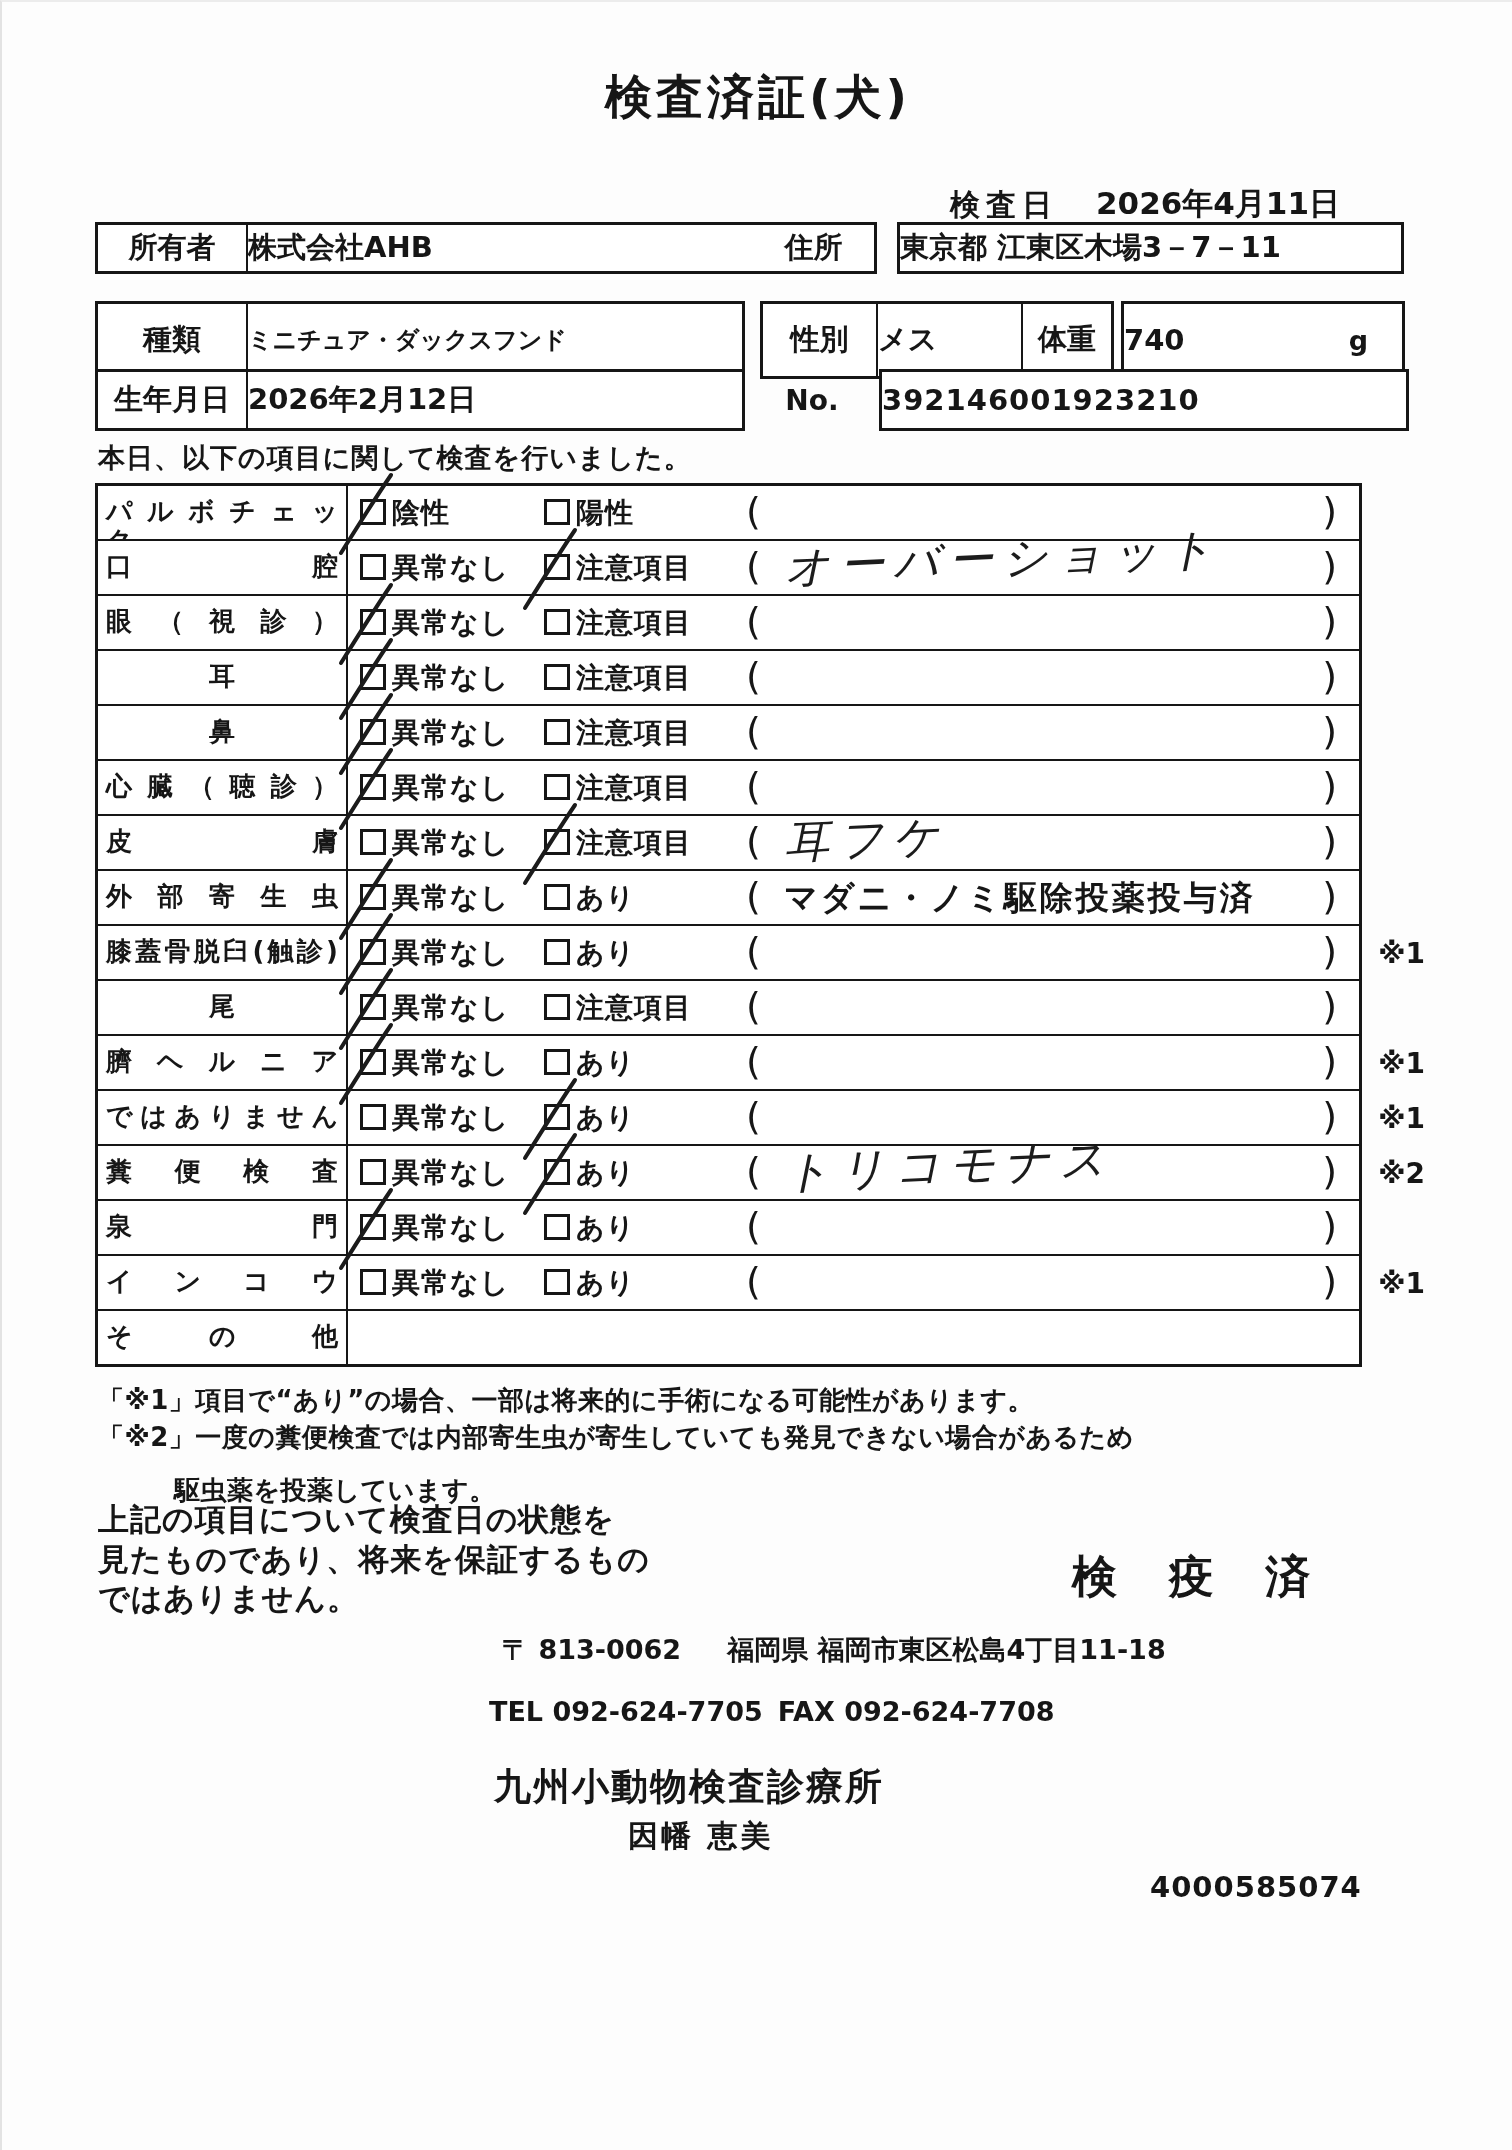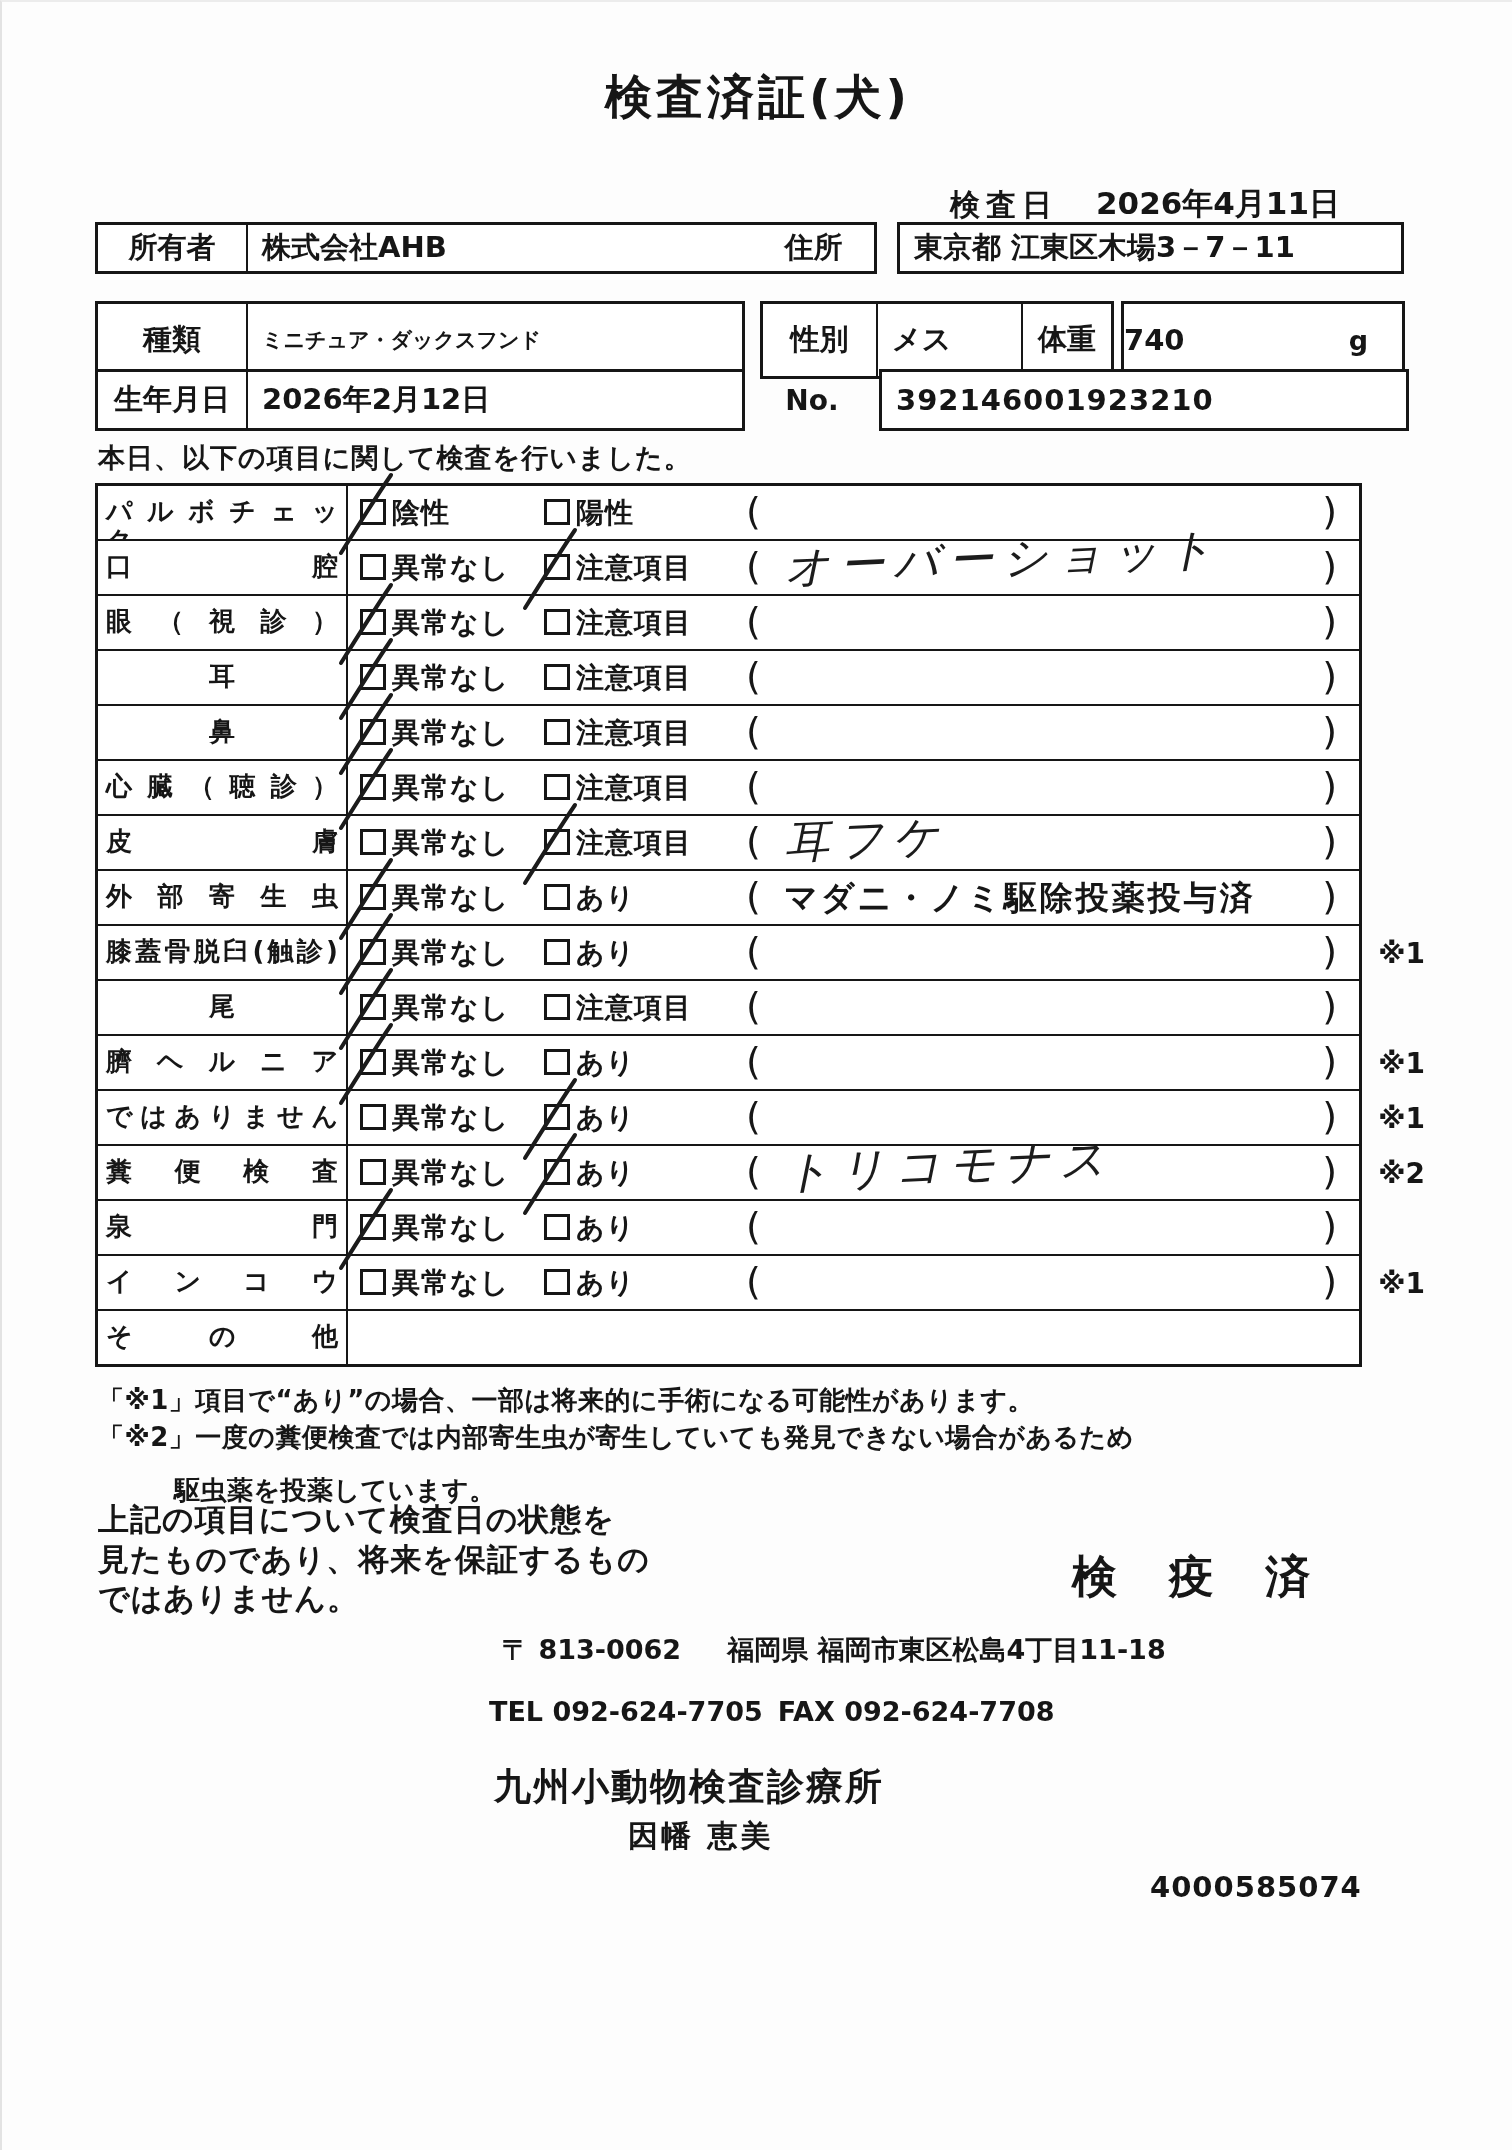--- a/index.html
+++ b/index.html
@@ -10,21 +10,21 @@
   }
   .doc-title{position:absolute;top:64px;left:0;width:100%;text-align:center;
     font-size:47px;font-weight:700;letter-spacing:4px;}
   .date-label{position:absolute;top:183px;left:948px;font-size:30px;font-weight:700;letter-spacing:6px;}
   .date-value{position:absolute;top:181px;left:1060px;width:278px;text-align:right;font-size:31px;font-weight:700;}
 
   .hbox{display:flex;align-items:stretch;position:absolute;}
   .bx{display:flex;border:3px solid #161616;background:#fff;}
   .cell{display:flex;align-items:center;justify-content:center;font-size:29px;font-weight:700;box-sizing:border-box;}
   .cell.lbl{border-right:2px solid #161616;}
-  .cell.val{justify-content:flex-start;padding-left:14px;}
+  .cell.val{justify-content:flex-start;}
   .gap{border:none;}
 
   .t1{top:220px;left:93px;height:52px;}
   .t2a{top:299px;left:93px;height:78px;}
   .t2b{top:367px;left:93px;height:62px;}
   .w-owner-l{width:150px}.w-owner-v{width:505px}.w-addr-l{width:121px}.w-addr-v{width:501px}
   .w-breed-l{width:150px}.w-breed-v{width:494px}.w-sex-l{width:115px}.w-sex-v{width:145px;border-right:2px solid #161616;}
   .w-weight-l{width:88px}.w-weight-v{width:278px;justify-content:space-between;padding-right:34px;gap:22px;}
   .w-no-l{width:134px;font-size:28px;font-weight:700;align-items:center;justify-content:center;display:flex;}
   .w-no-v{width:524px;letter-spacing:1px;}
@@ -86,21 +86,21 @@
     </div>
     <div class="gap" style="width:20px"></div>
     <div class="bx">
       <div class="cell val w-addr-v">東京都 江東区木場3－7－11</div>
     </div>
   </div>
 
   <div class="hbox t2a">
     <div class="bx">
       <div class="cell lbl w-breed-l">種類</div>
-      <div class="cell val w-breed-v" style="font-size:21px">ミニチュア・ダックスフンド</div>
+      <div class="cell val w-breed-v" style="font-size:24px">ミニチュア・ダックスフンド</div>
     </div>
     <div class="gap" style="width:15px"></div>
     <div class="bx">
       <div class="cell lbl w-sex-l">性別</div>
       <div class="cell val w-sex-v">メス</div>
       <div class="cell w-weight-l">体重</div>
     </div>
     <div class="gap" style="width:7px"></div>
     <div class="bx">
       <div class="cell w-weight-v">

